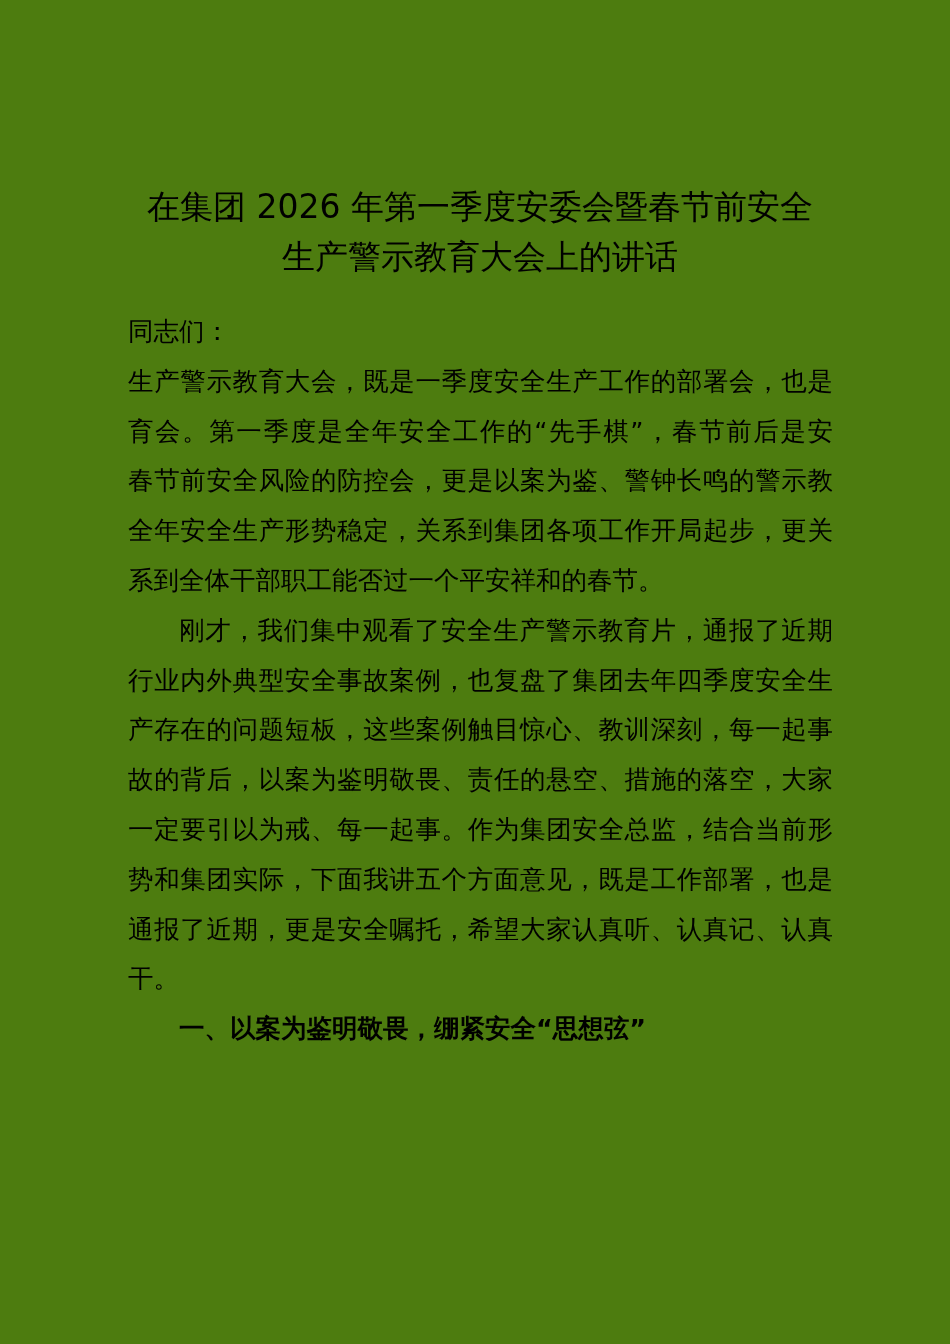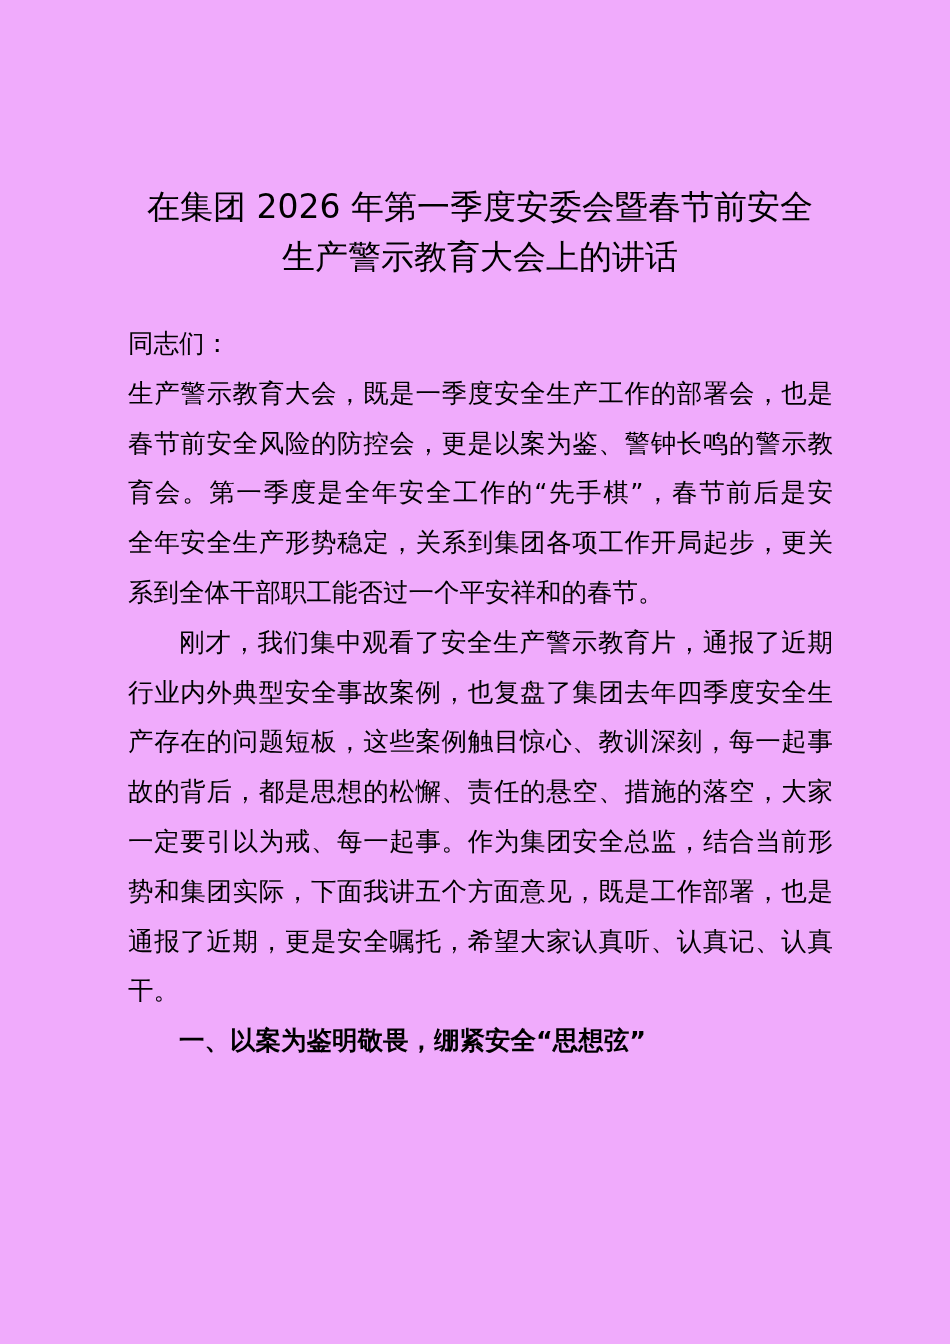--- a/index.html
+++ b/index.html
@@ -14,41 +14,41 @@
       overflow: hidden;
       font-family: "DejaVu Sans", "Liberation Sans", sans-serif;
       color: #000000;
     }
     .page {
       position: absolute;
       left: 0;
       top: 0;
       width: 950px;
       height: 1344px;
-      background: #f0abfc;
+      background: #4d7c0f;
     }
     .title {
       position: absolute;
       left: 120px;
       width: 720px;
       top: 182px;
       text-align: center;
       font-size: 33px;
       line-height: 50px;
       letter-spacing: 0px;
       white-space: nowrap;
     }
     .title .tline {
       display: block;
     }
     .body-text {
       position: absolute;
       left: 128px;
       width: 705px;
-      top: 319px;
+      top: 307px;
       font-size: 25.5px;
       line-height: 49.8px;
       white-space: nowrap;
     }
     .line {
       display: block;
       height: 49.8px;
     }
     .indent {
       padding-left: 51px;
@@ -70,31 +70,31 @@
   <div class="title">
     <span class="tline">在集团 2026 年第一季度安委会暨春节前安全</span>
     <span class="tline">生产警示教育大会上的讲话</span>
   </div>
 
   <div class="body-text">
     <span class="line">同志们：</span>
 
     <div>
       <span class="line justify">生产警示教育大会，既是一季度安全生产工作的部署会，也是</span>
+      <span class="line justify">育会。第一季度是全年安全工作的“先手棋”，春节前后是安</span>
       <span class="line justify">春节前安全风险的防控会，更是以案为鉴、警钟长鸣的警示教</span>
-      <span class="line justify">育会。第一季度是全年安全工作的“先手棋”，春节前后是安</span>
       <span class="line justify">全年安全生产形势稳定，关系到集团各项工作开局起步，更关</span>
       <span class="line">系到全体干部职工能否过一个平安祥和的春节。</span>
     </div>
 
     <div>
       <span class="line indent justify">刚才，我们集中观看了安全生产警示教育片，通报了近期</span>
       <span class="line justify">行业内外典型安全事故案例，也复盘了集团去年四季度安全生</span>
       <span class="line justify">产存在的问题短板，这些案例触目惊心、教训深刻，每一起事</span>
-      <span class="line justify">故的背后，都是思想的松懈、责任的悬空、措施的落空，大家</span>
+      <span class="line justify">故的背后，以案为鉴明敬畏、责任的悬空、措施的落空，大家</span>
       <span class="line justify">一定要引以为戒、每一起事。作为集团安全总监，结合当前形</span>
       <span class="line justify">势和集团实际，下面我讲五个方面意见，既是工作部署，也是</span>
       <span class="line justify">通报了近期，更是安全嘱托，希望大家认真听、认真记、认真</span>
       <span class="line">干。</span>
     </div>
 
     <span class="line heading">一、以案为鉴明敬畏，绷紧安全“思想弦”</span>
   </div>
 
 </div>

